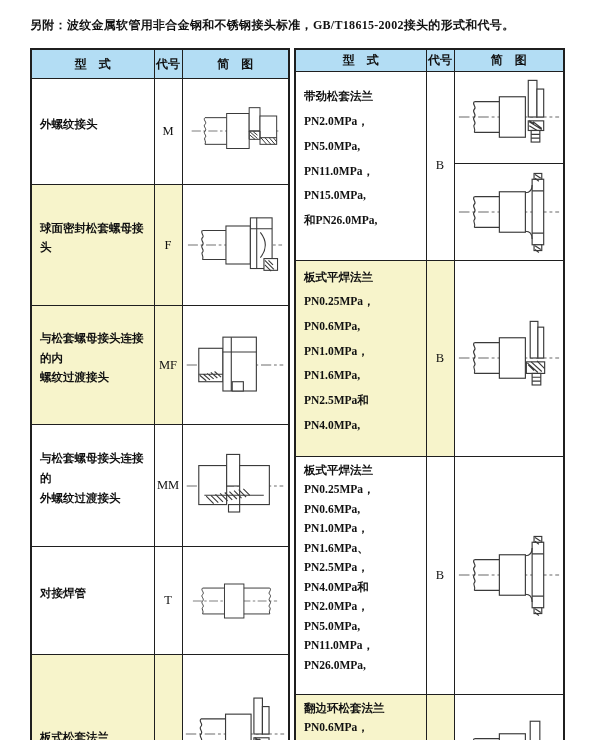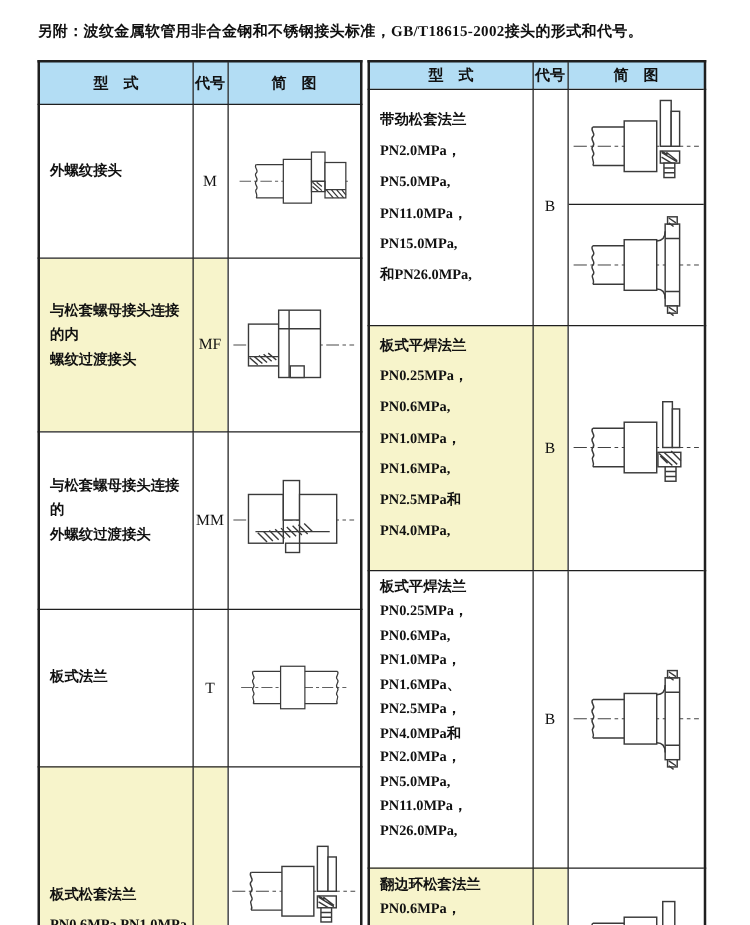--- a/index.html
+++ b/index.html
@@ -165,20 +165,31 @@
         <td class="type">外螺纹接头</td>
         <td class="code">M</td>
         <td class="diag">
           <svg class="d" width="104" height="70" viewBox="0 0 110 84">
                 <use href="#g-cl"></use>
                 <use href="#g-hose"></use>
                 <use href="#g-att-m"></use>
               </svg>
         </td>
       </tr>
+      <tr class="row hl" style="height:90px">
+        <td class="type">球面密封松套螺母接头</td>
+        <td class="code">F</td>
+        <td class="diag">
+          <svg class="d" width="104" height="76" viewBox="0 0 110 84">
+                <use href="#g-cl"></use>
+                <use href="#g-hose"></use>
+                <use href="#g-att-f"></use>
+              </svg>
+        </td>
+      </tr>
       <tr class="row hl" style="height:88px">
         <td class="type">与松套螺母接头连接的内
 螺纹过渡接头</td>
         <td class="code">MF</td>
         <td class="diag">
           <svg class="d" width="104" height="78" viewBox="0 0 110 84">
                 <use href="#g-cl"></use>
                 <use href="#g-mf"></use>
               </svg>
         </td>
@@ -188,21 +199,21 @@
 外螺纹过渡接头</td>
         <td class="code">MM</td>
         <td class="diag">
           <svg class="d" width="104" height="78" viewBox="0 0 110 84">
                 <use href="#g-cl"></use>
                 <use href="#g-mm"></use>
               </svg>
         </td>
       </tr>
       <tr class="row" style="height:80px">
-        <td class="type">板式法兰</td>
+        <td class="type">对接焊管</td>
         <td class="code">T</td>
         <td class="diag">
           <svg class="d" width="104" height="68" viewBox="0 0 110 84">
                 <use href="#g-cl"></use>
                 <use href="#g-t"></use>
               </svg>
         </td>
       </tr>
       <tr class="row hl loose" style="height:187px">
         <td class="type">板式松套法兰

